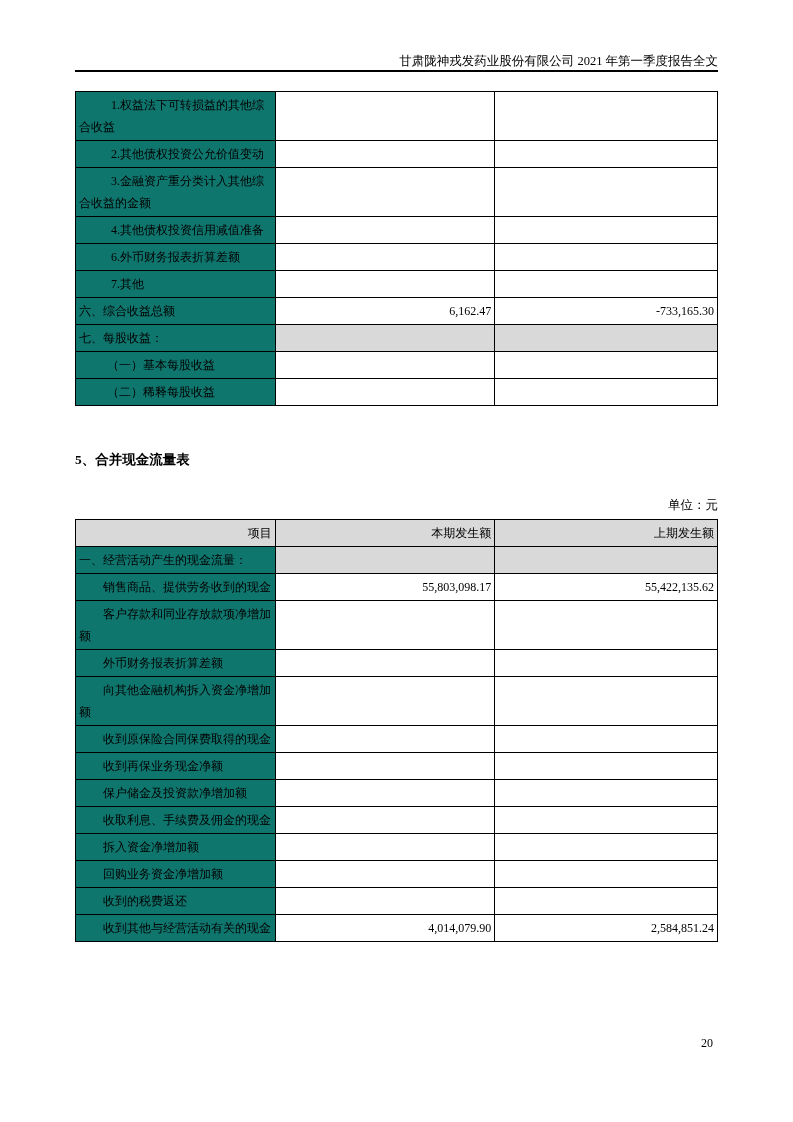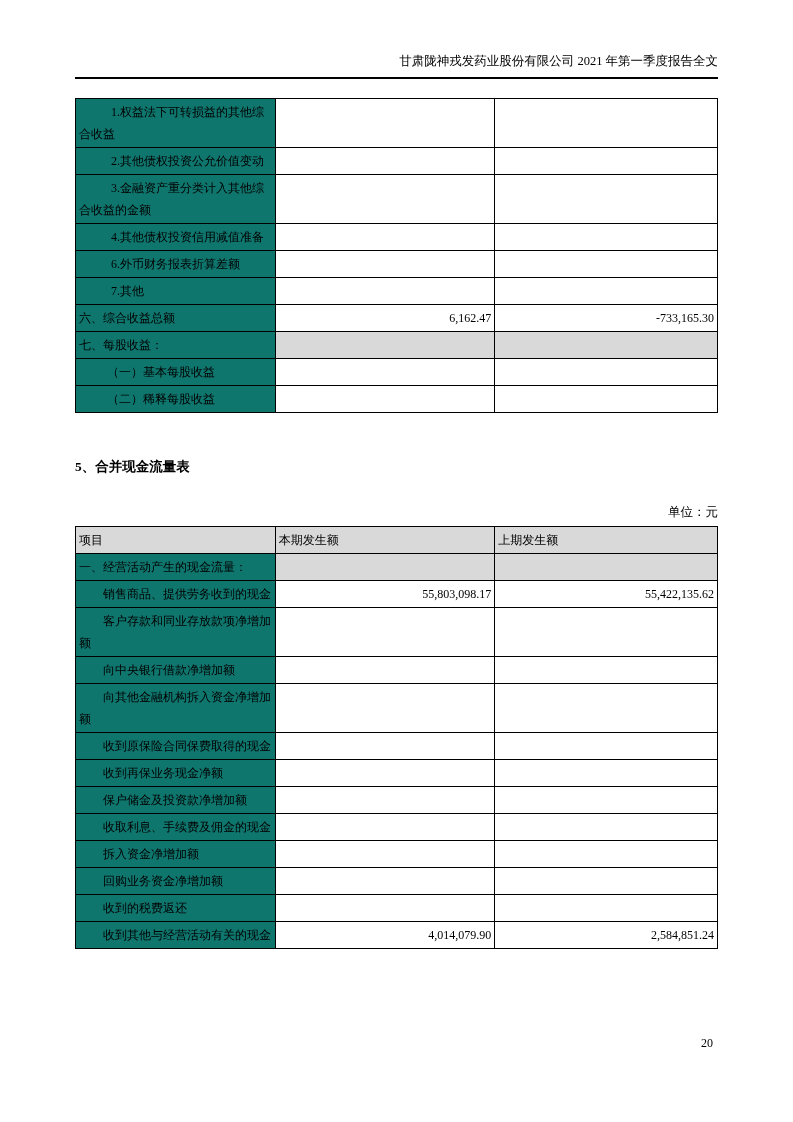--- a/index.html
+++ b/index.html
@@ -12,21 +12,20 @@
     overflow:hidden;
   }
   .content { margin:0 75px; width:643px; }
 
   .doc-header {
     padding-top:52px;
     text-align:right;
     font-size:12.5px;
     line-height:18px;
     border-bottom:2px solid #000;
-    padding-bottom:7px;
   }
 
   table.fin {
     width:100%;
     border-collapse:collapse;
     table-layout:fixed;
   }
   table.fin td, table.fin th {
     border:1px solid #000;
     font-size:12px;
@@ -35,21 +34,21 @@
     padding:2px 3px;
     word-break:break-all;
     font-weight:normal;
   }
   .t1 { margin-top:19px; }
   .t2 { margin-top:0; }
 
   td.lbl { background:#0f766e; }
   td.val { text-align:right; padding-right:4px; background:#ffffff; }
   td.val.shade { background:#d9d9d9; }
-  th.hdr { background:#d9d9d9; text-align:left; padding:4px 2px; }
+  th.hdr { background:#d9d9d9; text-align:right; padding:4px 2px; }
 
   .ind-num  { text-indent:32px; }
   .ind-sub  { text-indent:28px; }
   .ind-item { text-indent:24px; }
 
   .section-title {
     margin-top:45px;
     font-size:13.5px;
     font-weight:bold;
     line-height:18px;
@@ -163,21 +162,21 @@
             <td class="lbl ind-item">销售商品、提供劳务收到的现金</td>
             <td class="val">55,803,098.17</td>
             <td class="val">55,422,135.62</td>
           </tr>
           <tr>
             <td class="lbl ind-item">客户存款和同业存放款项净增加额</td>
             <td class="val"></td>
             <td class="val"></td>
           </tr>
           <tr>
-            <td class="lbl ind-item">向中央银行借款净增加额</td>
+            <td class="lbl ind-item">外币财务报表折算差额</td>
             <td class="val"></td>
             <td class="val"></td>
           </tr>
           <tr>
             <td class="lbl ind-item">向其他金融机构拆入资金净增加额</td>
             <td class="val"></td>
             <td class="val"></td>
           </tr>
           <tr>
             <td class="lbl ind-item">收到原保险合同保费取得的现金</td>

